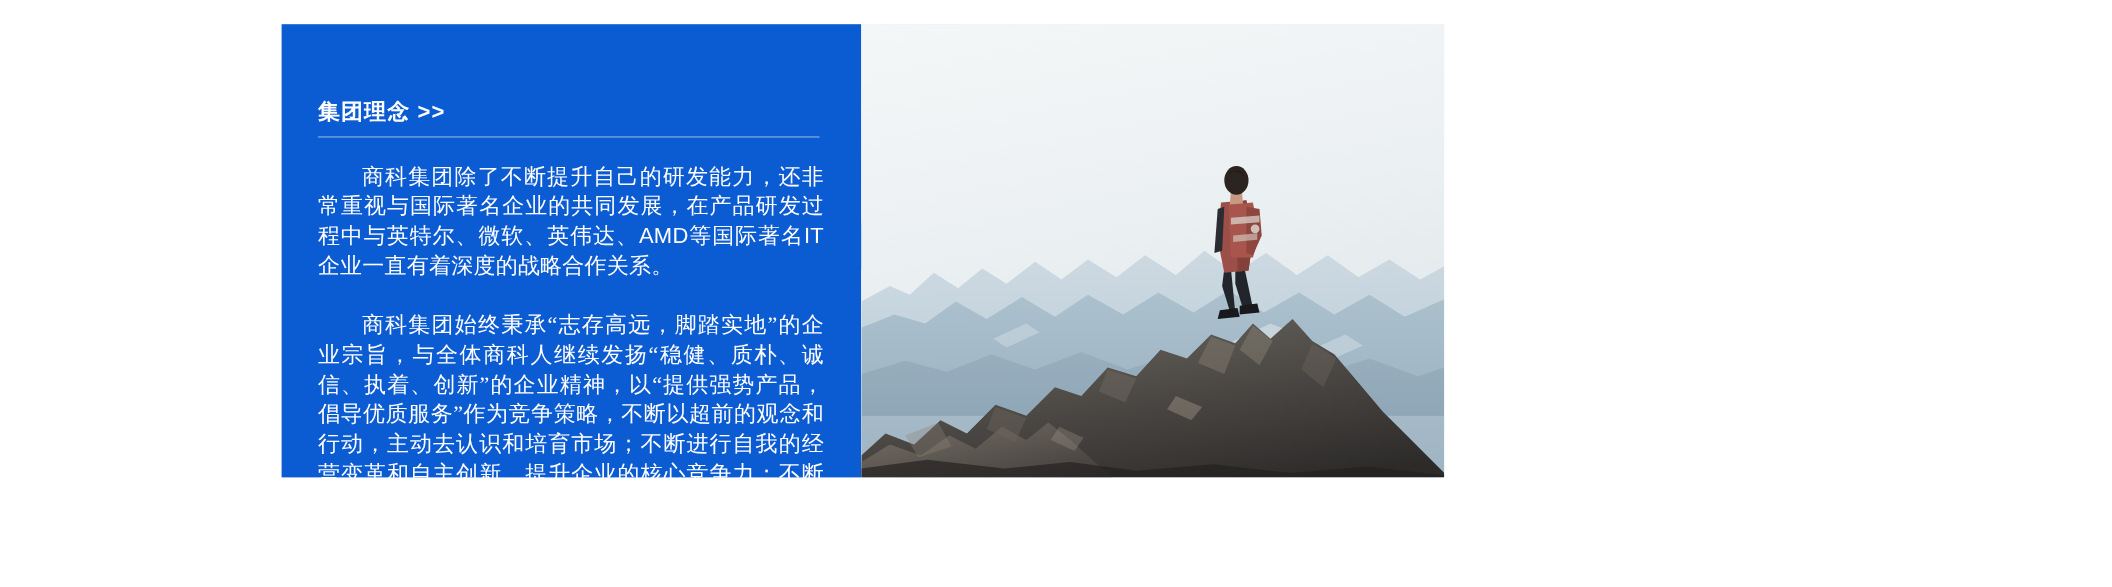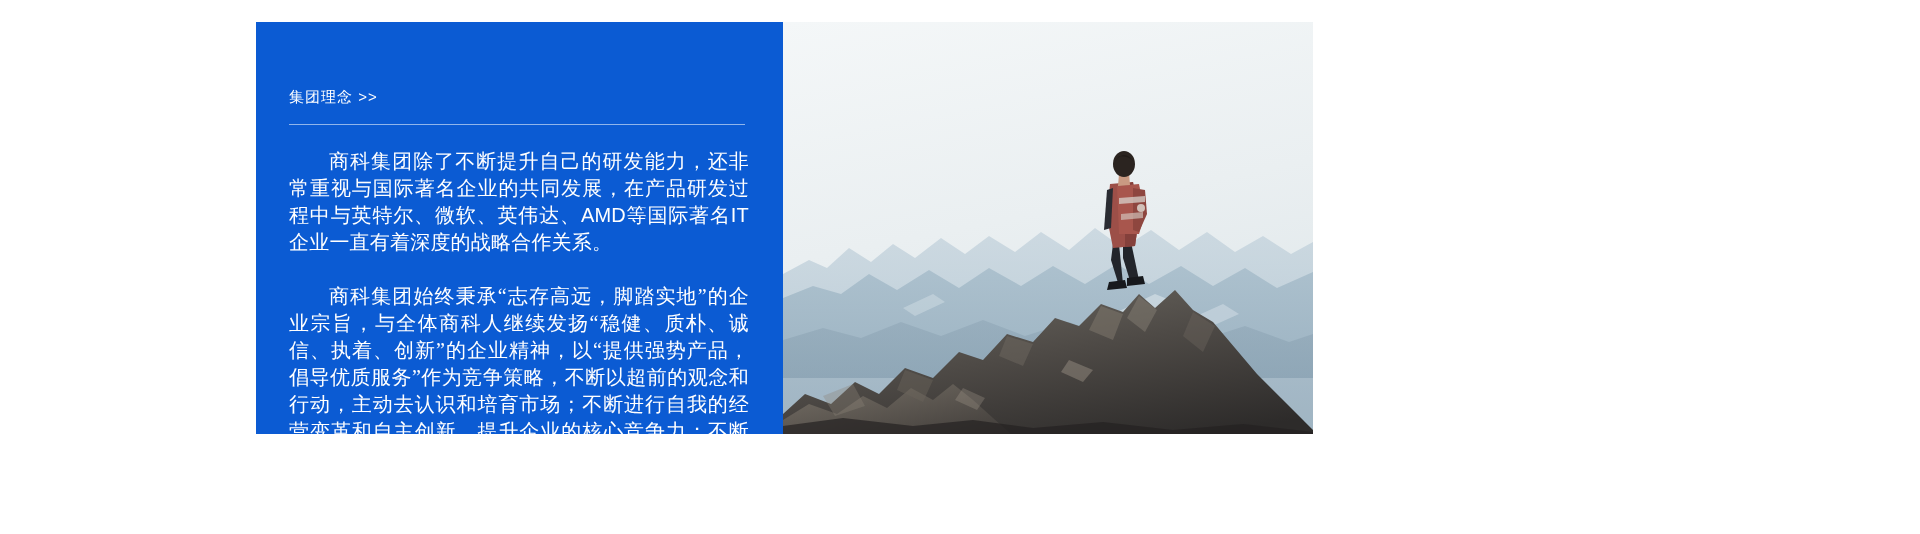--- a/index.html
+++ b/index.html
@@ -47,22 +47,22 @@
     left: 33px;
     top: 0;
     width: 461px;
     height: 100%;
   }
 
   #panel-title {
     position: absolute;
     top: 66px;
     left: 0;
-    font-size: 15px;
-    font-weight: normal;
+    font-size: 20px;
+    font-weight: bold;
     color: #ffffff;
     letter-spacing: 1px;
     white-space: nowrap;
   }
 
   #title-rule {
     position: absolute;
     top: 102px;
     left: 0;
     width: 456px;

